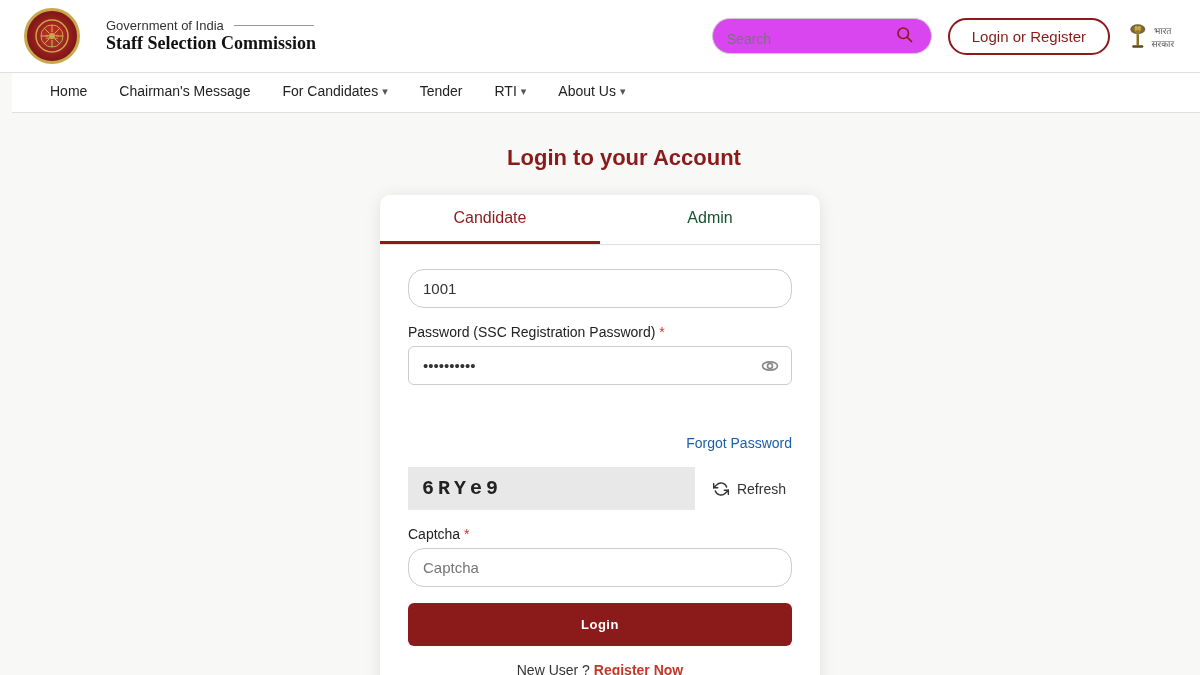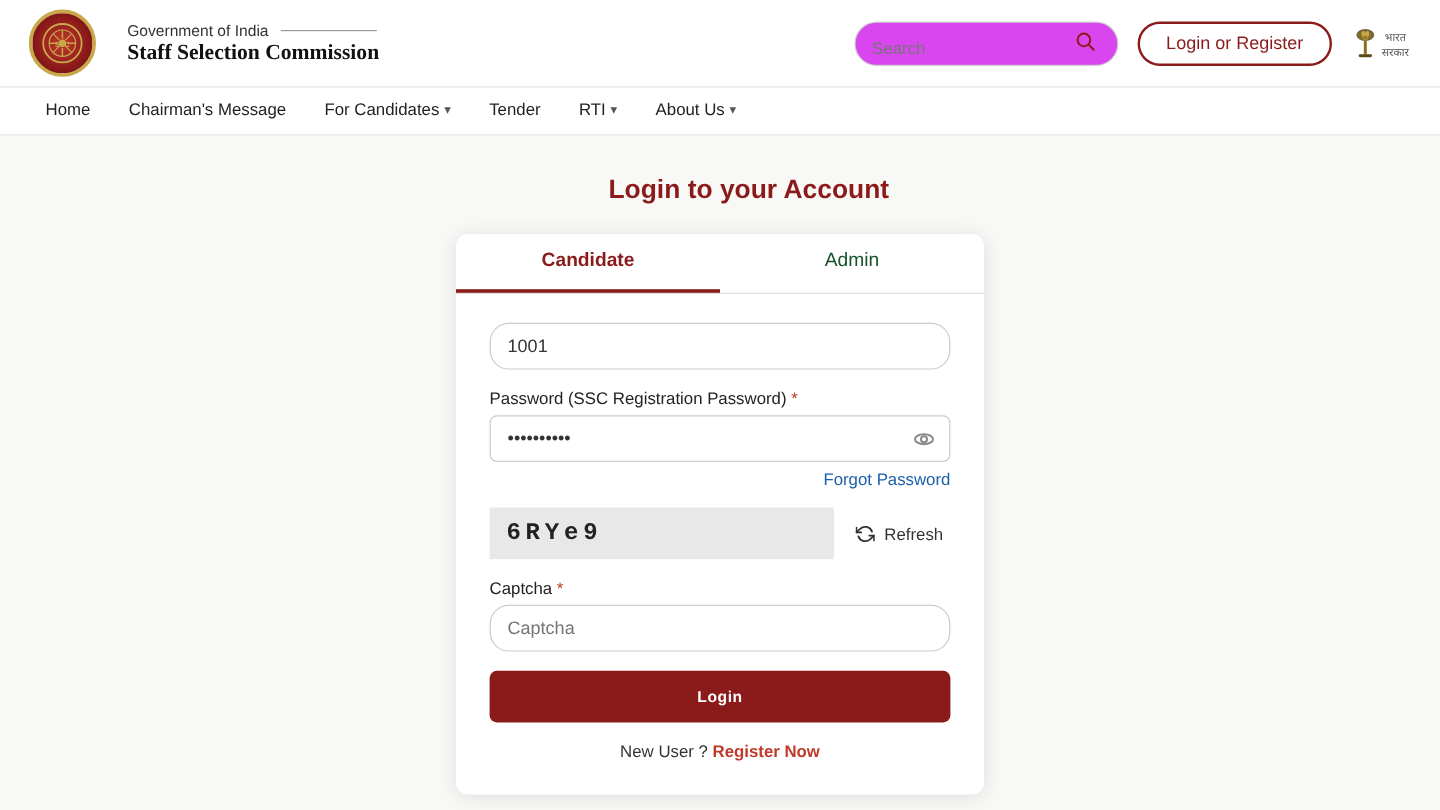--- a/index.html
+++ b/index.html
@@ -106,20 +106,21 @@
     .ashoka-emblem svg { width: 38px; height: 42px; }
 
     
     .navbar {
       background: #fff;
       border-bottom: 1px solid #e0e0e0;
       padding: 0 24px;
       display: flex;
       align-items: center;
       gap: 4px;
+      margin-left: 12px;
     }
     .nav-item {
       padding: 10px 14px;
       font-size: 14px;
       color: #222;
       cursor: pointer;
       display: flex;
       align-items: center;
       gap: 4px;
       border-bottom: 3px solid transparent;
@@ -164,21 +165,21 @@
       text-align: center;
       padding: 14px 0;
       font-size: 16px;
       cursor: pointer;
       border-bottom: 3px solid transparent;
       color: #14532d;
     }
     .tab-item.active {
       color: #8b1a1a;
       border-bottom: 3px solid #8b1a1a;
-      font-weight: 700;
+      font-weight: 400;
     }
 
     
     .form-body { padding: 0 28px; }
     .form-group { margin-bottom: 16px; }
     .form-label {
       font-size: 14px;
       color: #222;
       margin-bottom: 6px;
       display: block;
@@ -224,20 +225,21 @@
     .forgot-link {
       display: flex;
       justify-content: flex-end;
       margin-top: 6px;
     }
     .forgot-link a {
       color: #1a5fa8;
       font-size: 14px;
       text-decoration: none;
       cursor: pointer;
+      margin-top: 44px;
     }
 
     
     .captcha-row {
       display: flex;
       align-items: center;
       gap: 12px;
       margin-bottom: 16px;
     }
     .captcha-display {

